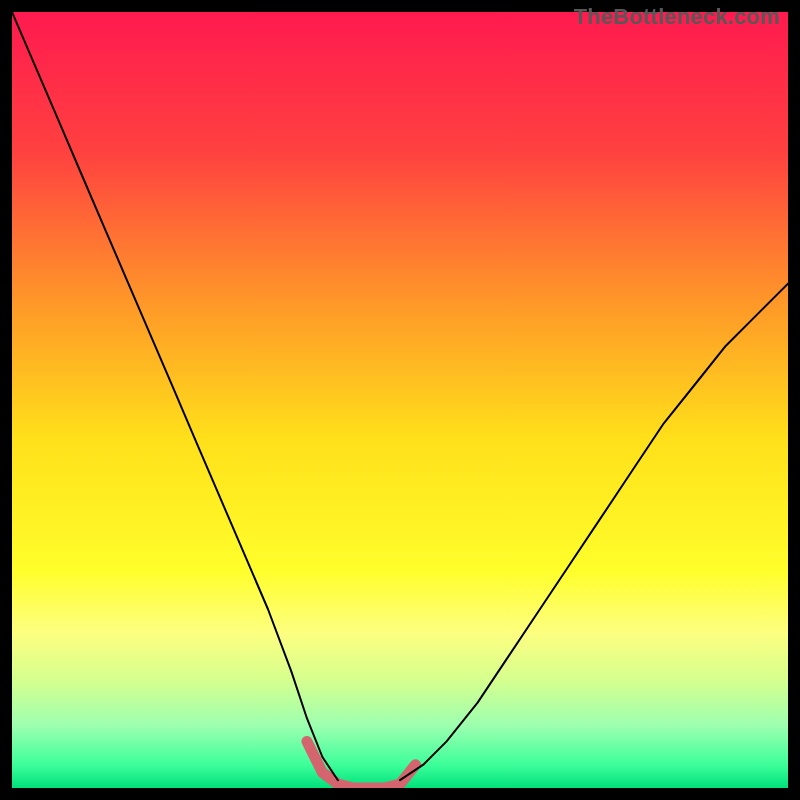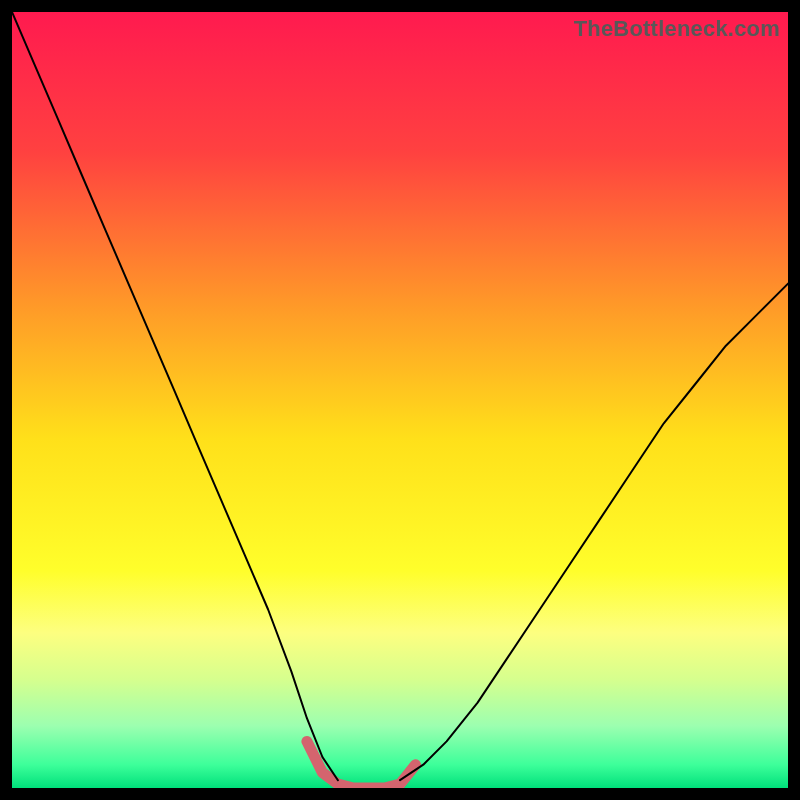--- a/index.html
+++ b/index.html
@@ -19,21 +19,21 @@
   .plot {
     position: absolute;
     left: 12px;
     top: 12px;
     width: 776px;
     height: 776px;
     overflow: hidden;
   }
   .watermark {
     position: absolute;
-    top: 16px;
+    top: 4px;
     right: 20px;
     font-family: Arial, Helvetica, sans-serif;
     font-size: 22px;
     font-weight: 600;
     color: #585858;
     letter-spacing: 0.2px;
     user-select: none;
   }
   svg {
     display: block;

